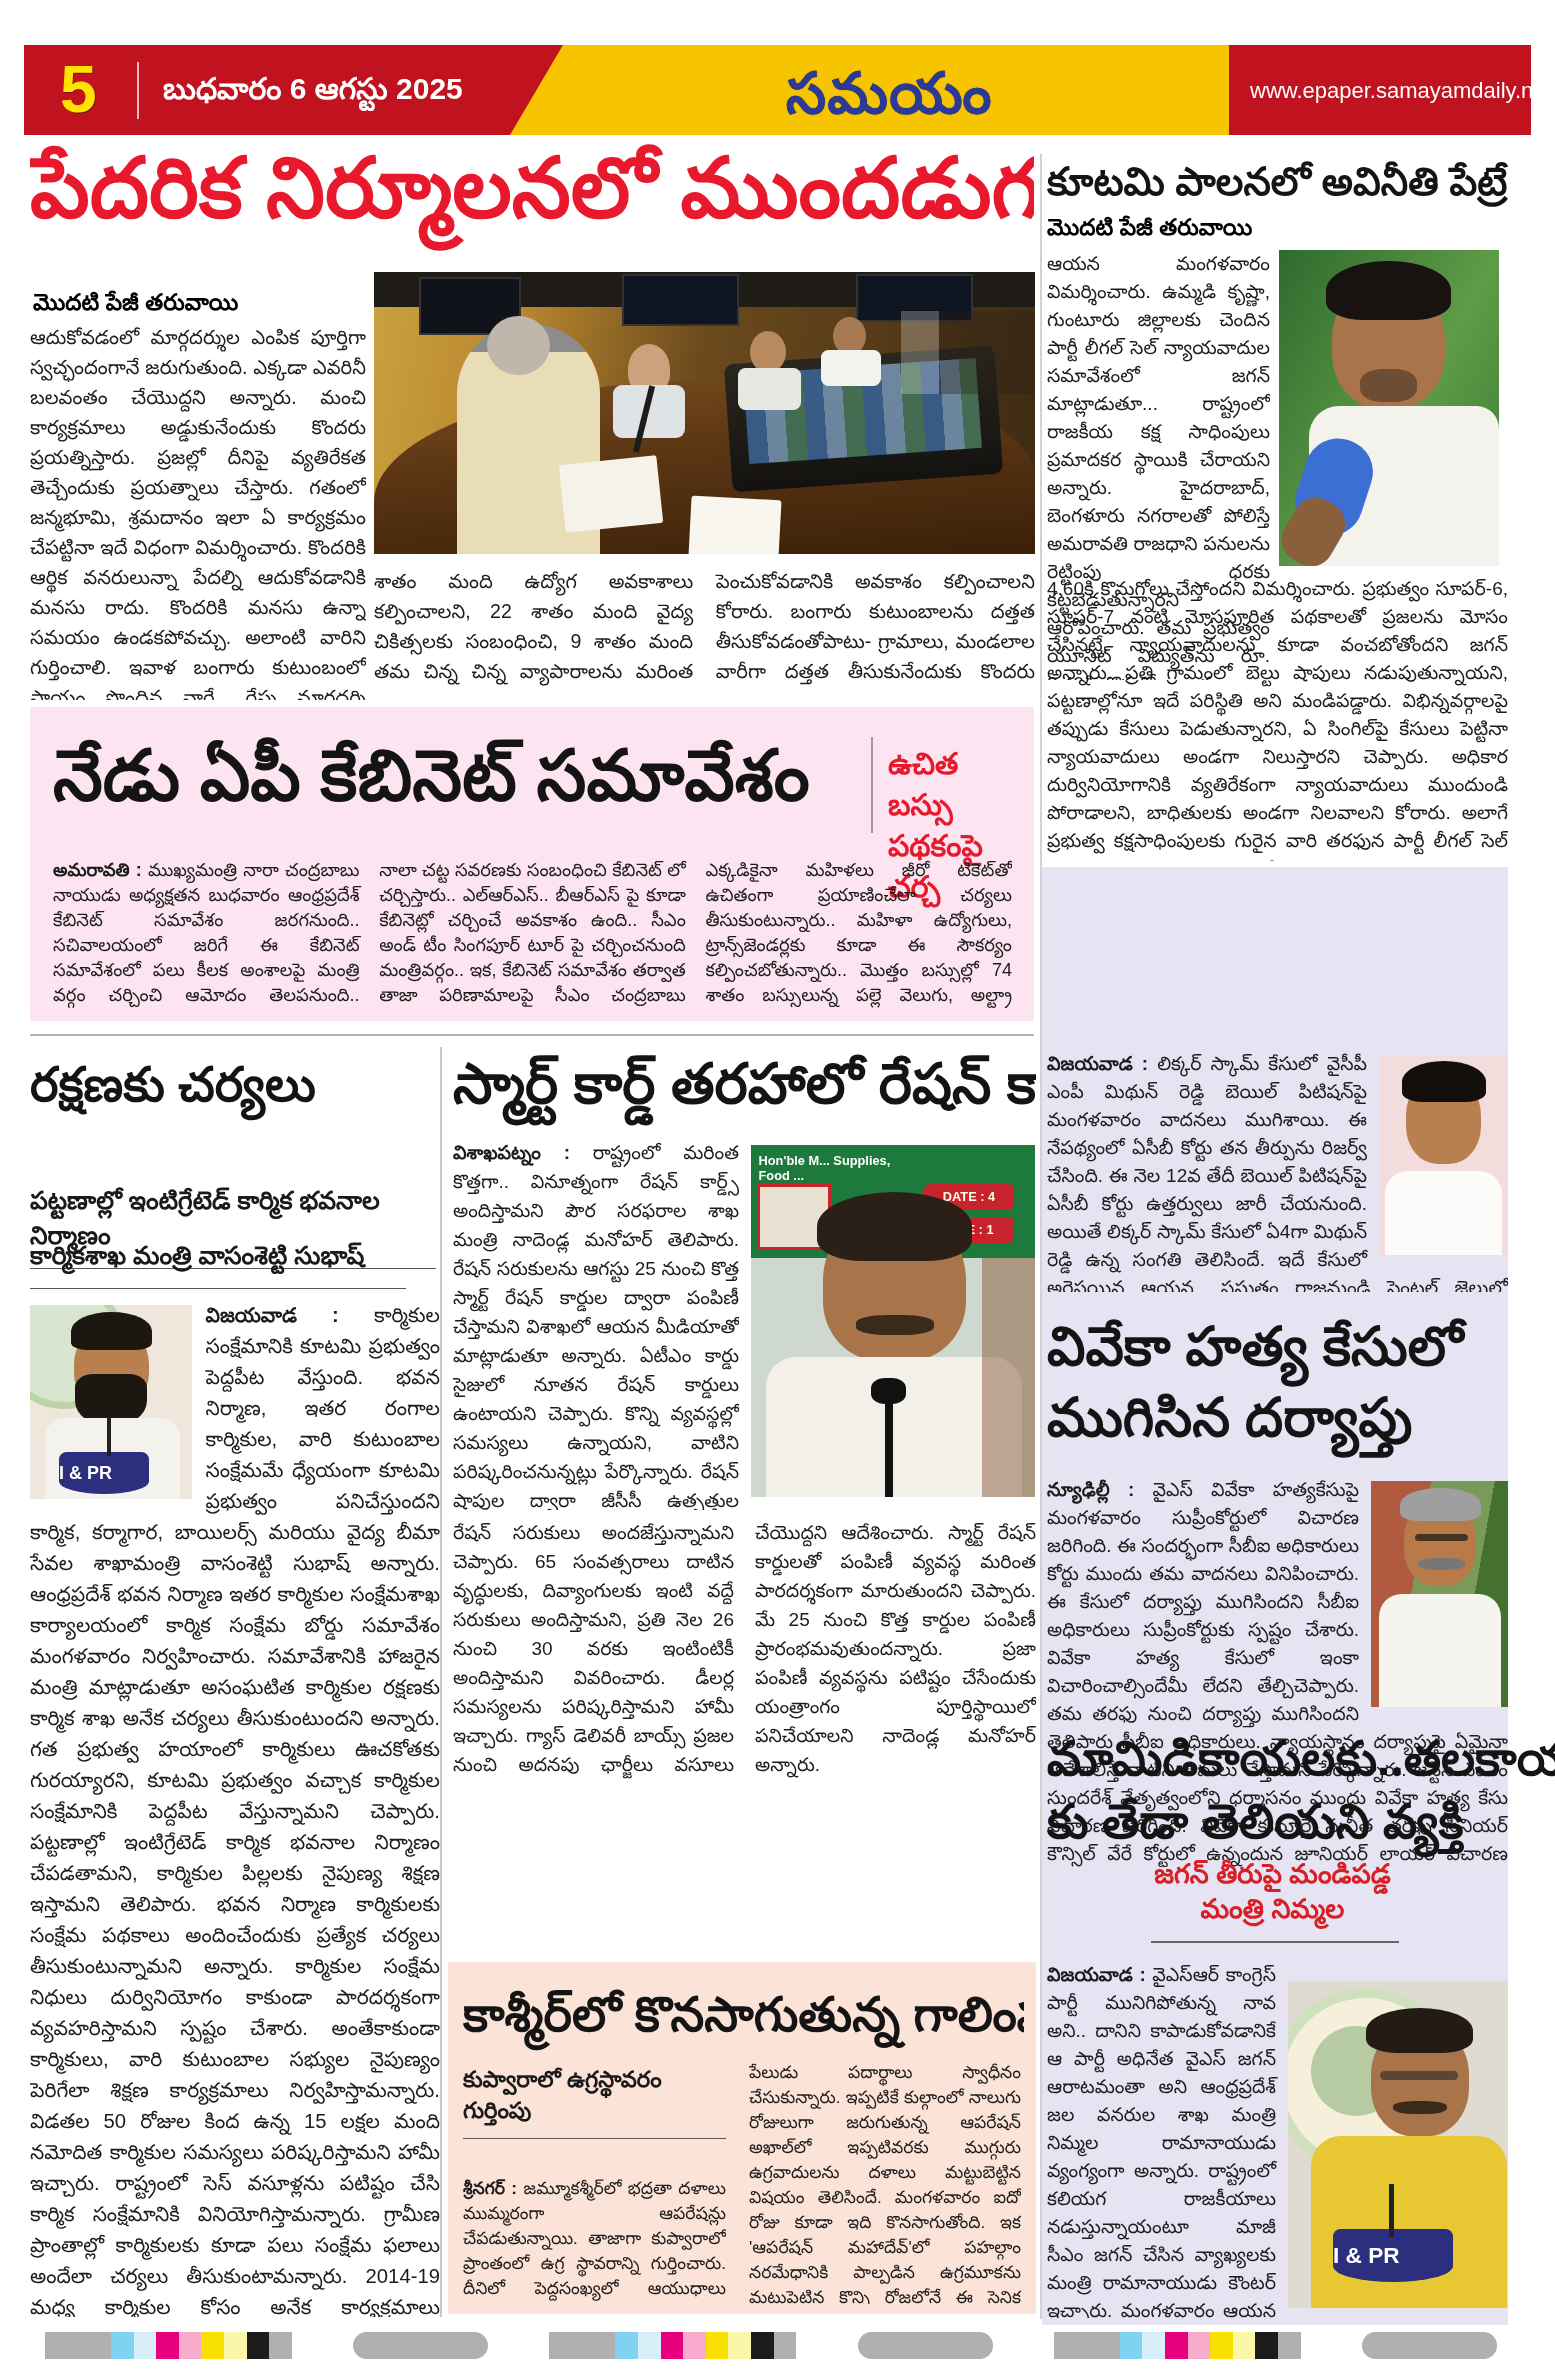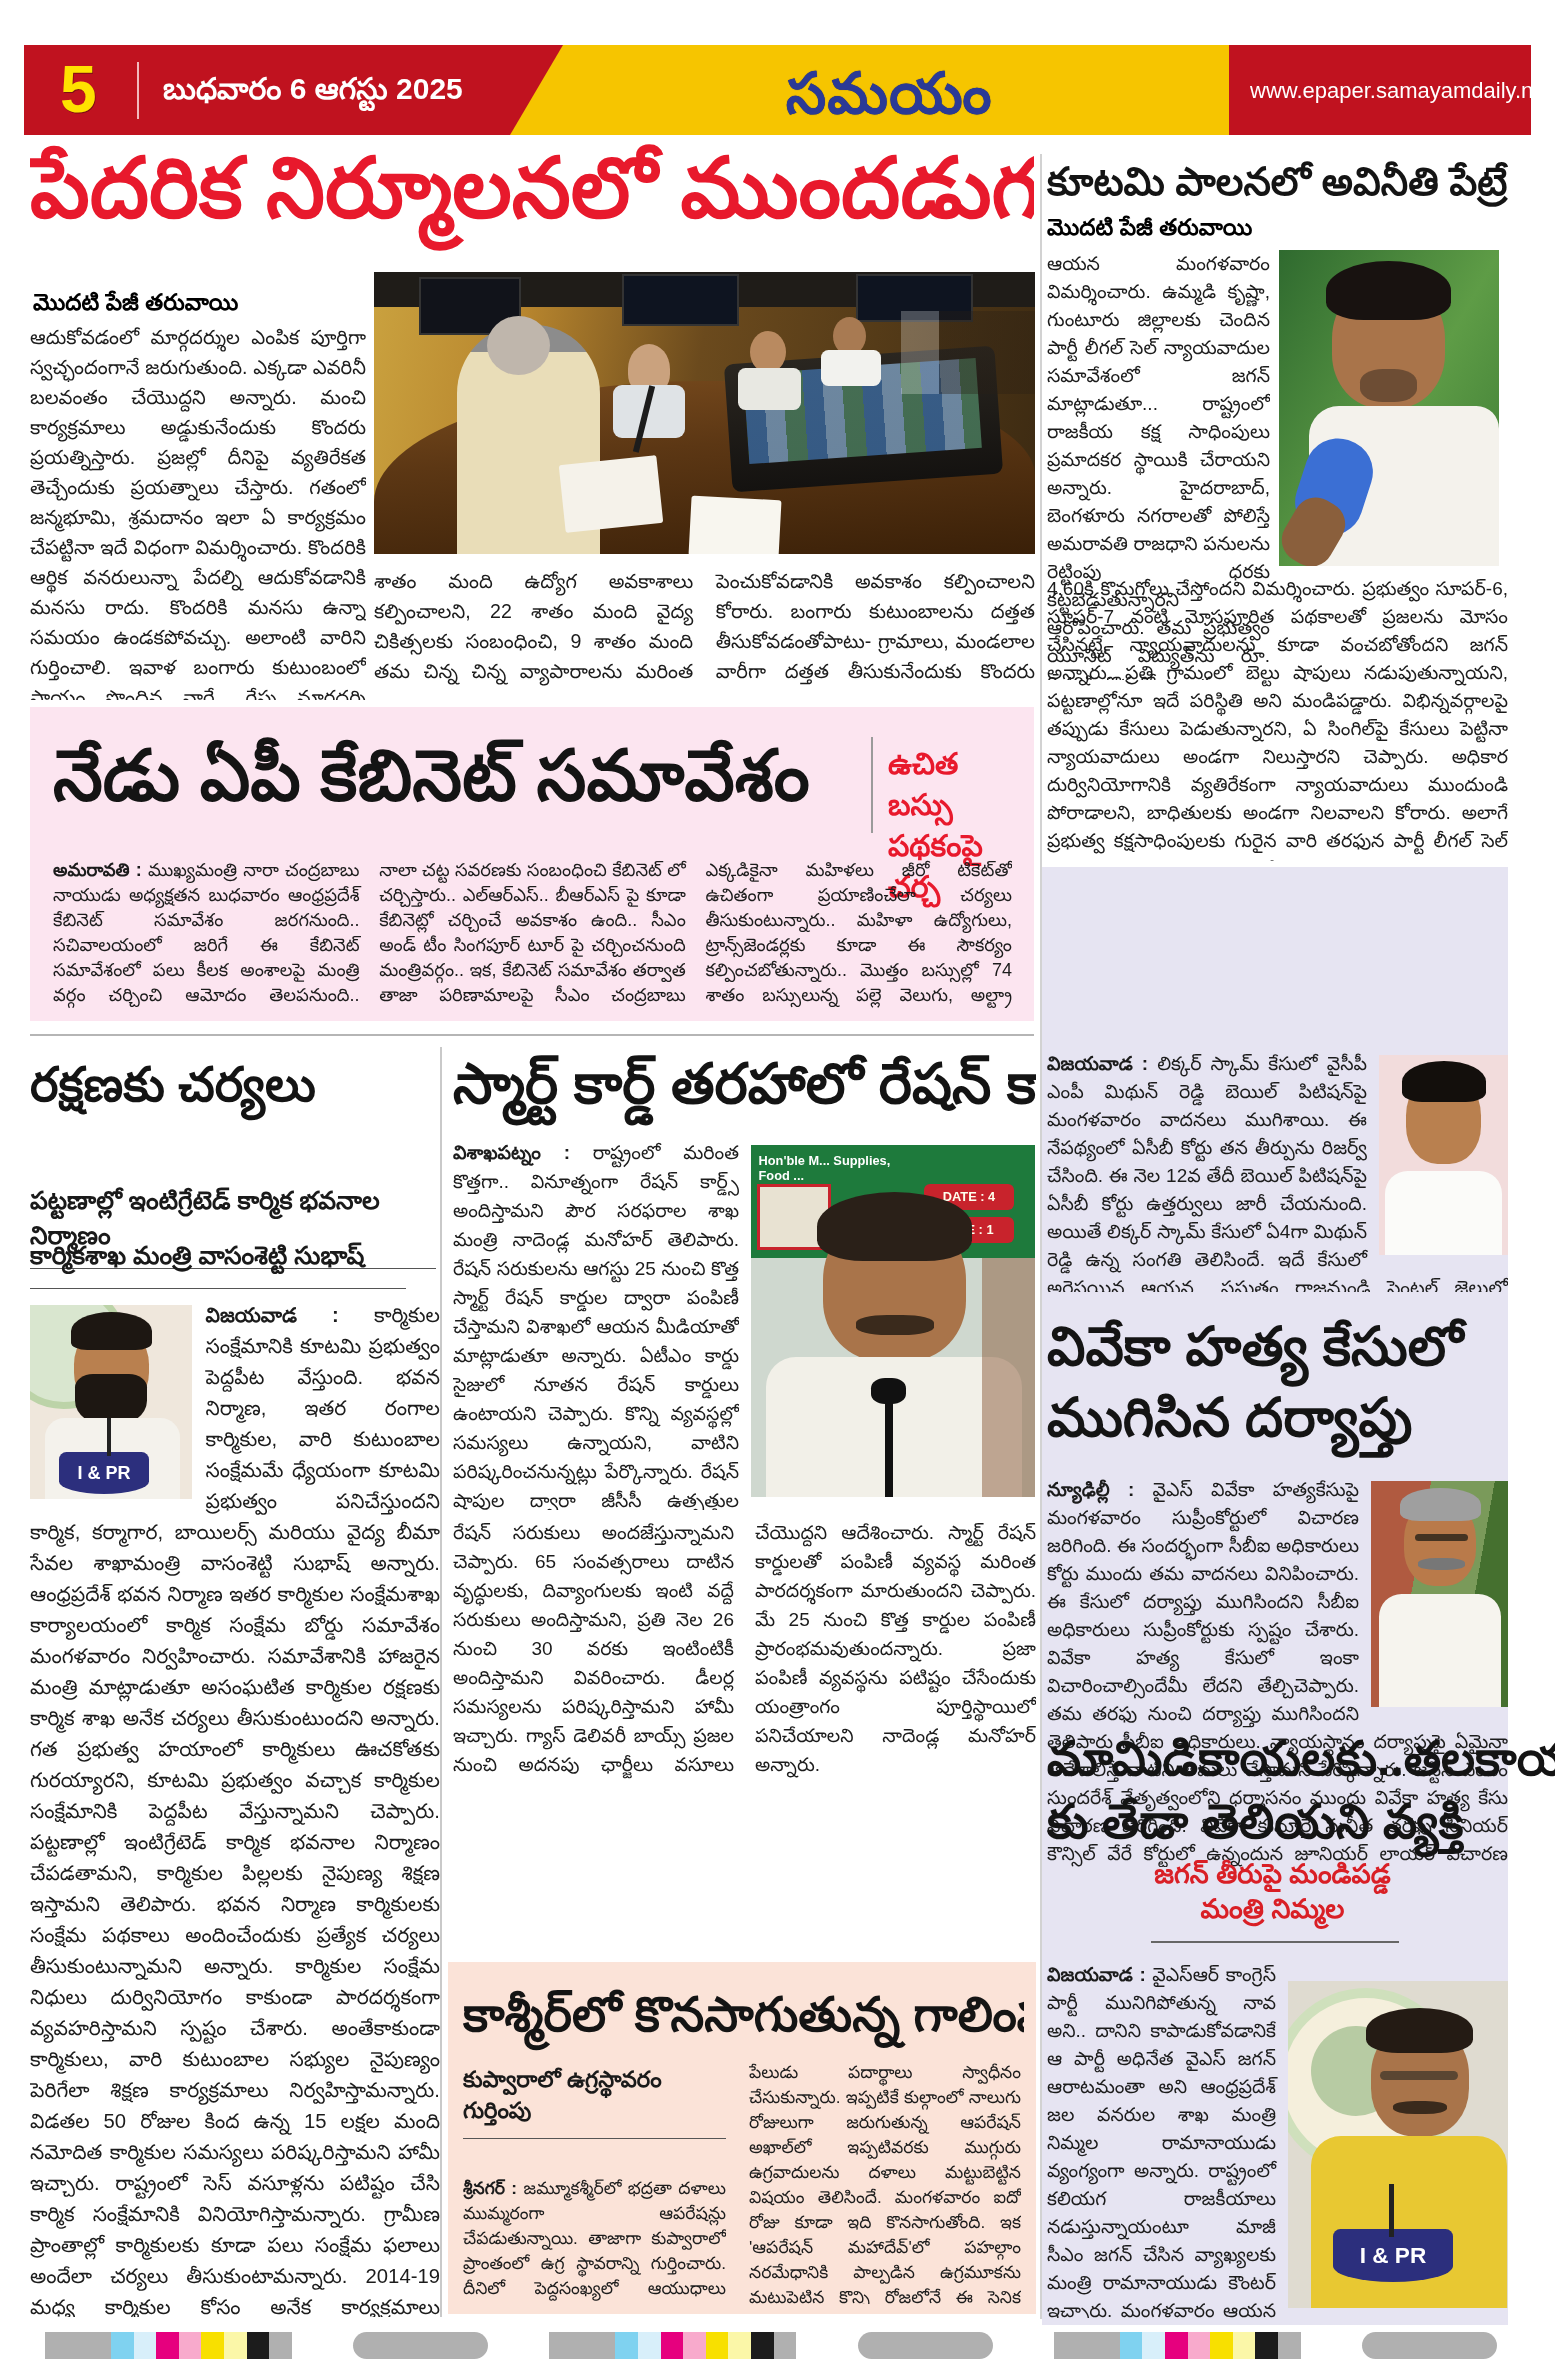--- a/index.html
+++ b/index.html
@@ -28,21 +28,21 @@
   .hrule{background:#b5b5b5;}
 
   .pinkbox{background:#fce5f0;}
   .peachbox{background:#fbe3d8;}
   .lavender{background:#e6e4f2;}
 
   
   .ph{position:absolute;overflow:hidden;background:#ddd;}
   .ph *{position:absolute;}
   .micbox{background:#2c2f7d;border-radius:7.5px 7.5px 50% 50%/7.5px 7.5px 30% 30%;
-          color:#fff;font-weight:bold;text-align:center;}
+          color:#fff;font-weight:bold;}
 
   .colorbar{display:flex;align-items:stretch;justify-content:space-between;}
   .swgroup{display:flex;height:100%;}
   .swgroup span{display:block;height:100%;}
   .pill{background:#b0b0b0;border-radius:13.5px;height:100%;}
 </style>
 </head>
 <body>
 
 <div id="page">

